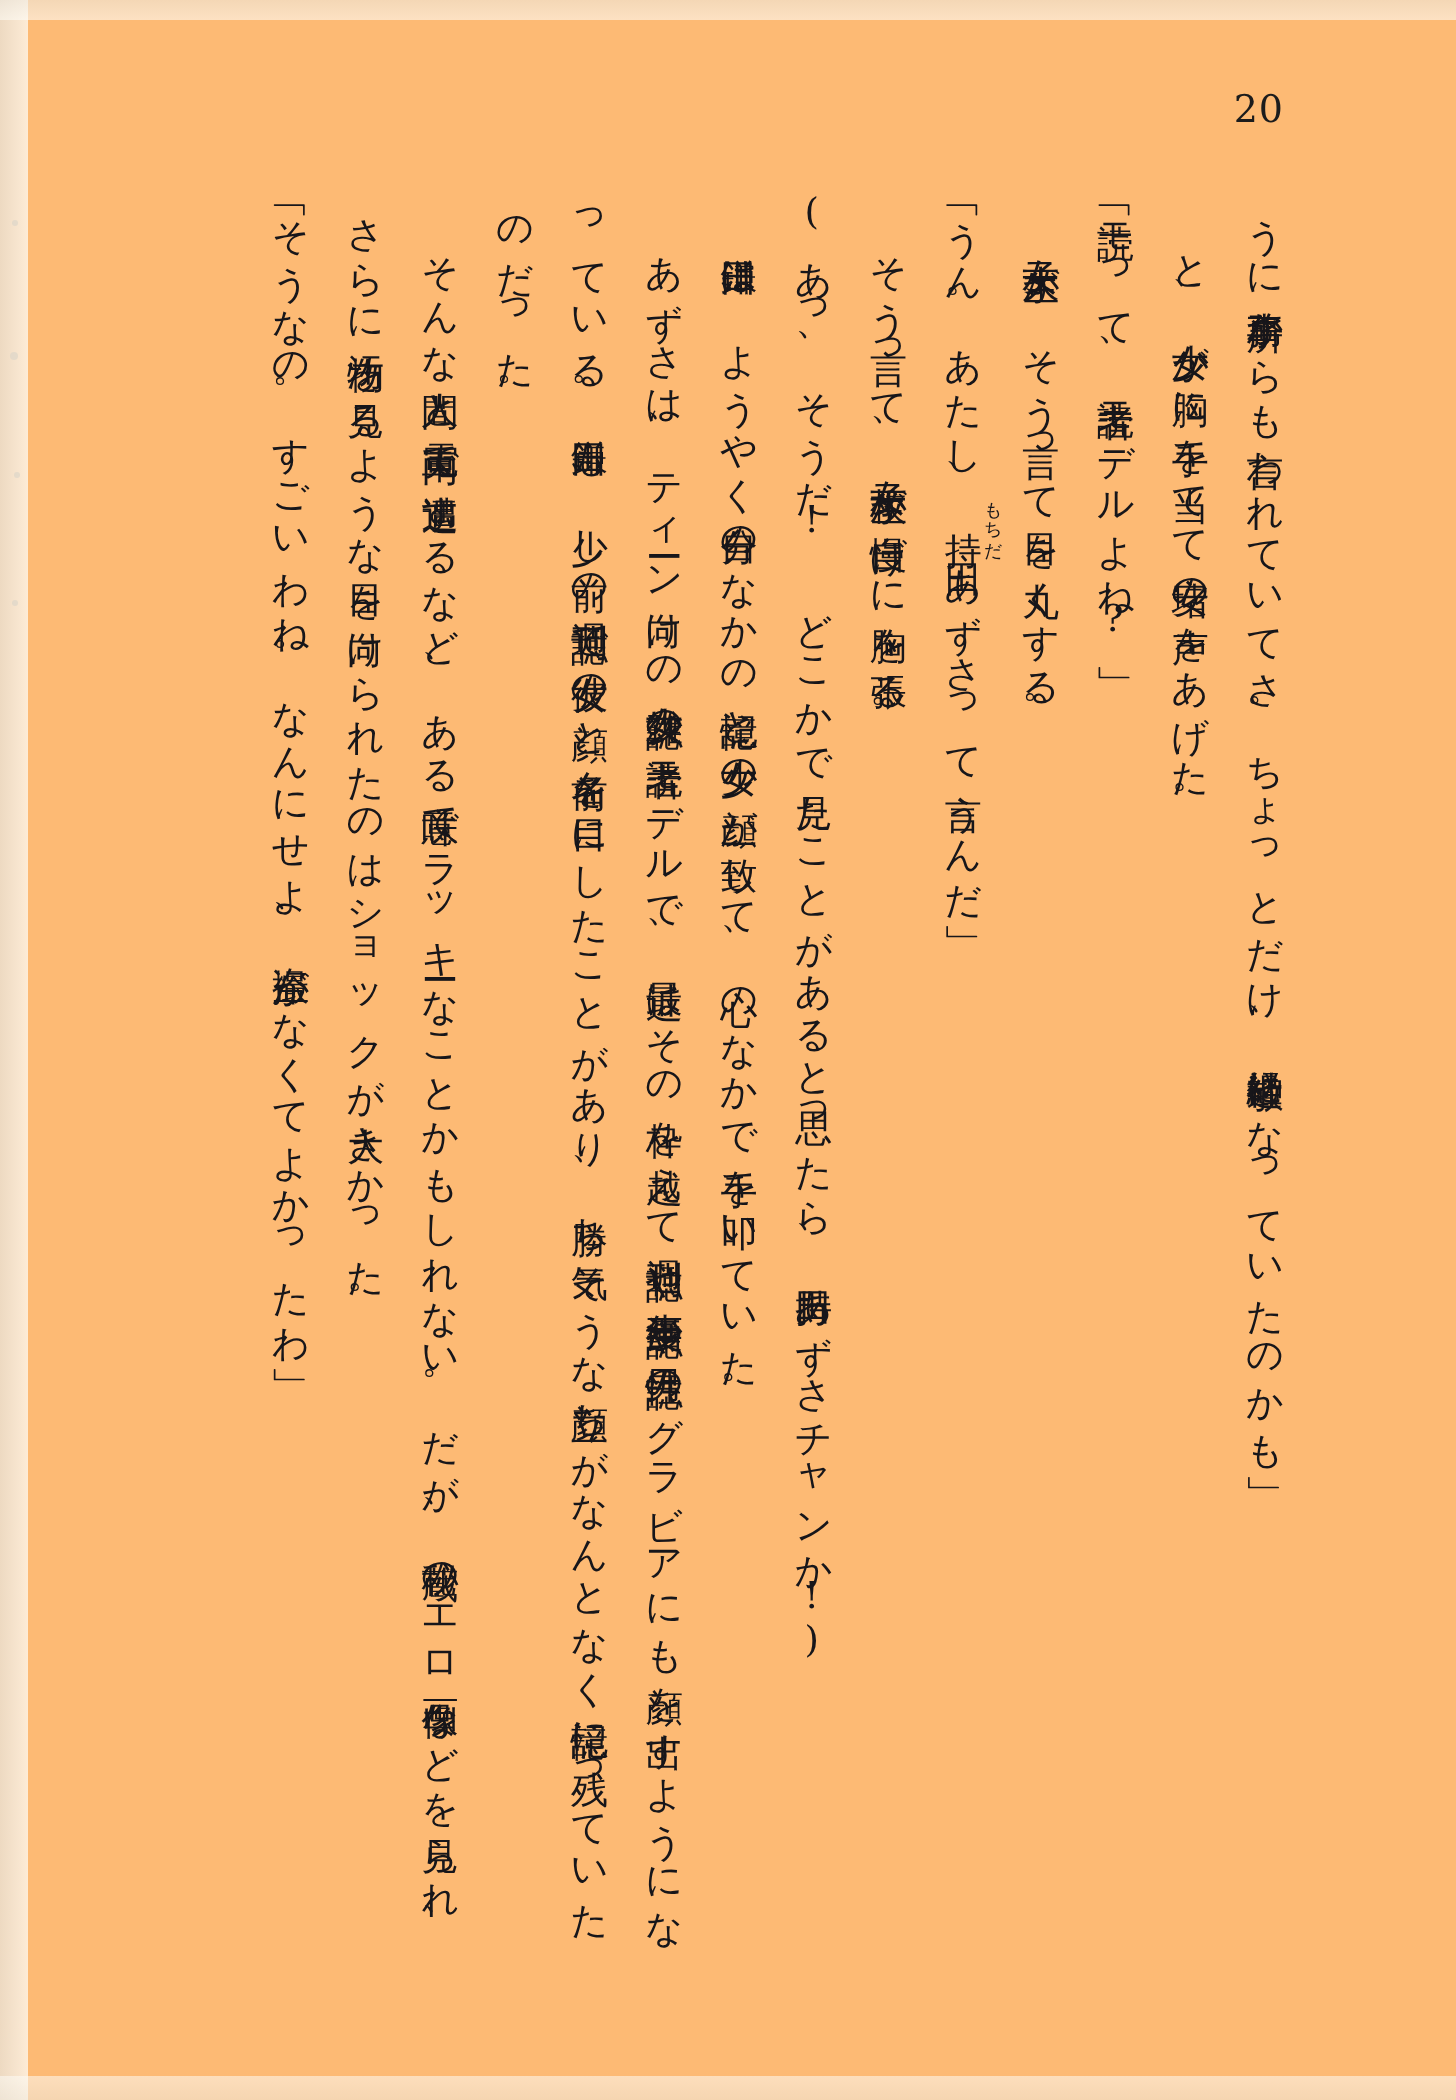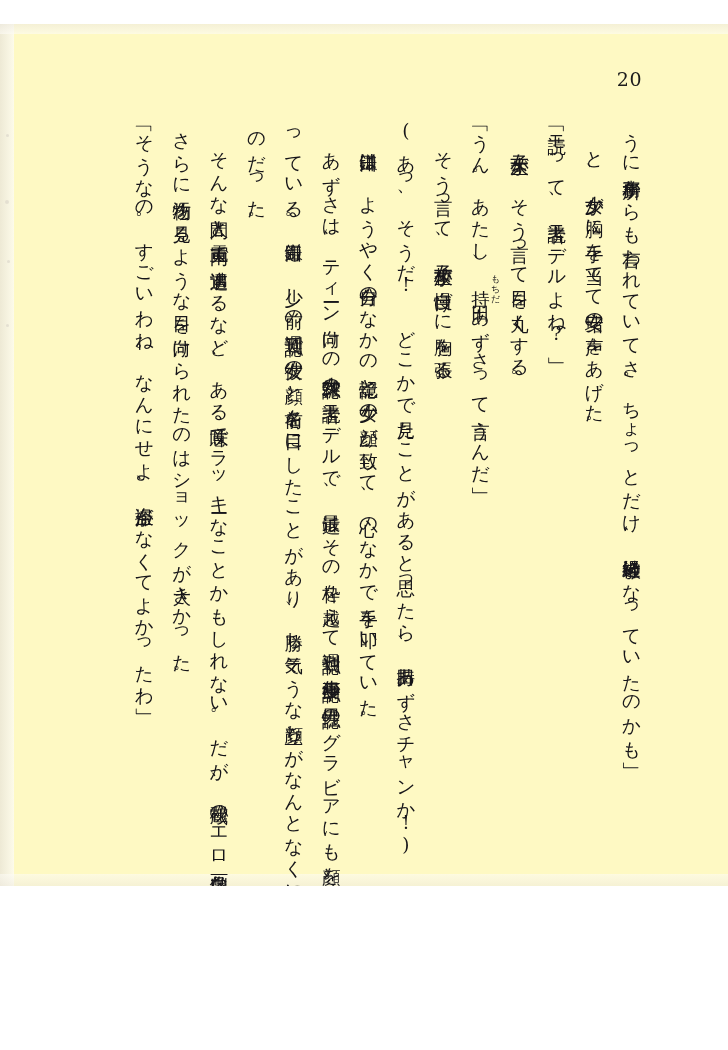--- a/index.html
+++ b/index.html
@@ -10,25 +10,24 @@
     width: 728px;
     height: 1050px;
     background: #ffffff;
     font-family: "DejaVu Serif", "Liberation Serif", serif;
     overflow: hidden;
   }
 
   .page {
     position: relative;
     width: 728px;
-    height: 862px;
-    background: #fef9c3;
+    height: 1050px;
+    background: #fdba74;
     box-sizing: border-box;
     overflow: hidden;
-    margin-top: 24px;
   }
 
   
   .page-edge-left {
     position: absolute;
     left: 0;
     top: 0;
     width: 14px;
     height: 1050px;
     background: linear-gradient(to right, #e8e4db 0%, #fdfcf7 100%);

